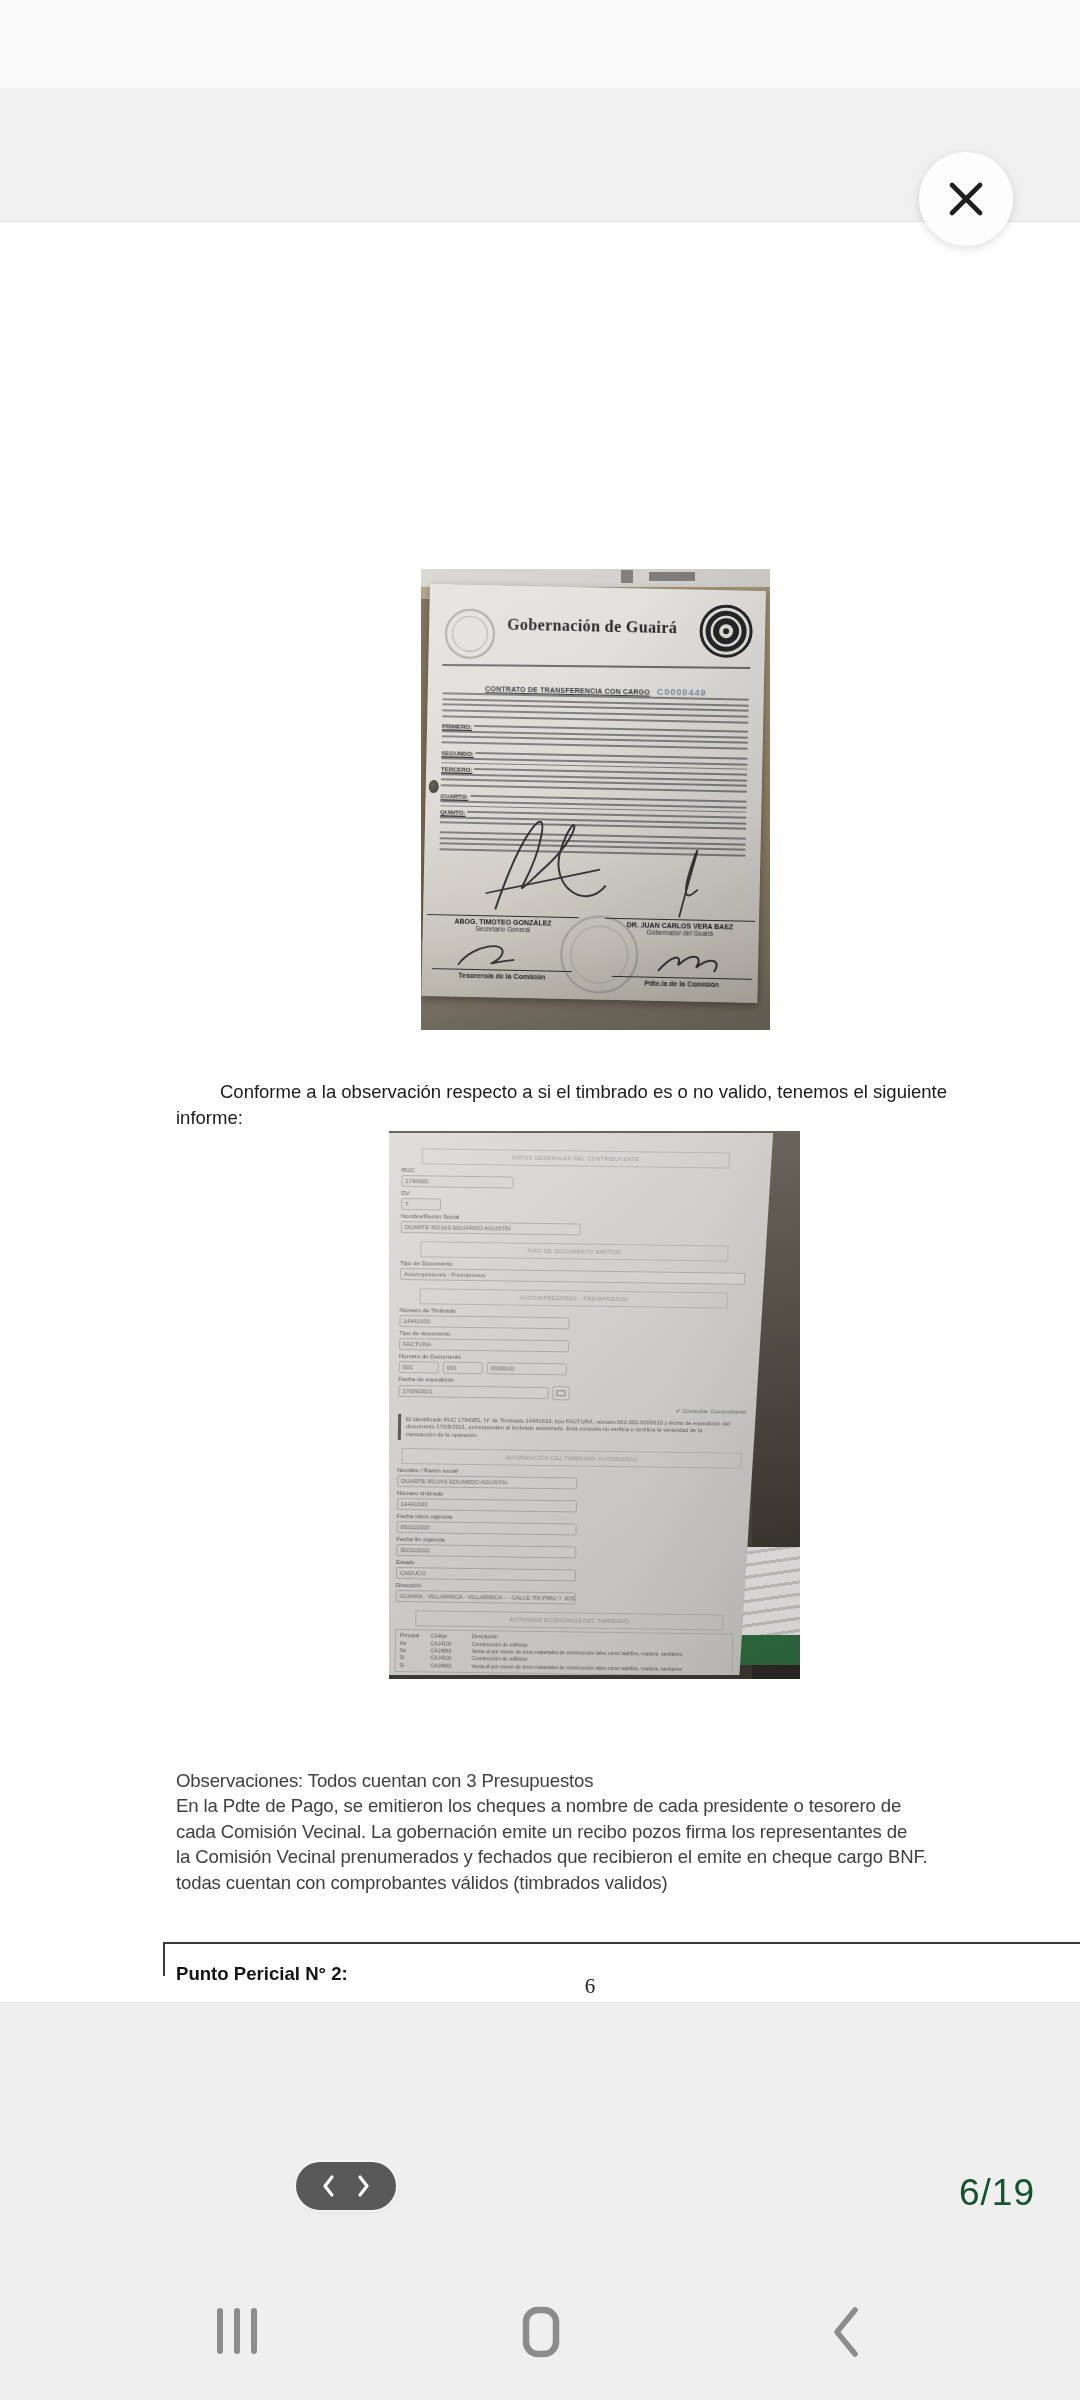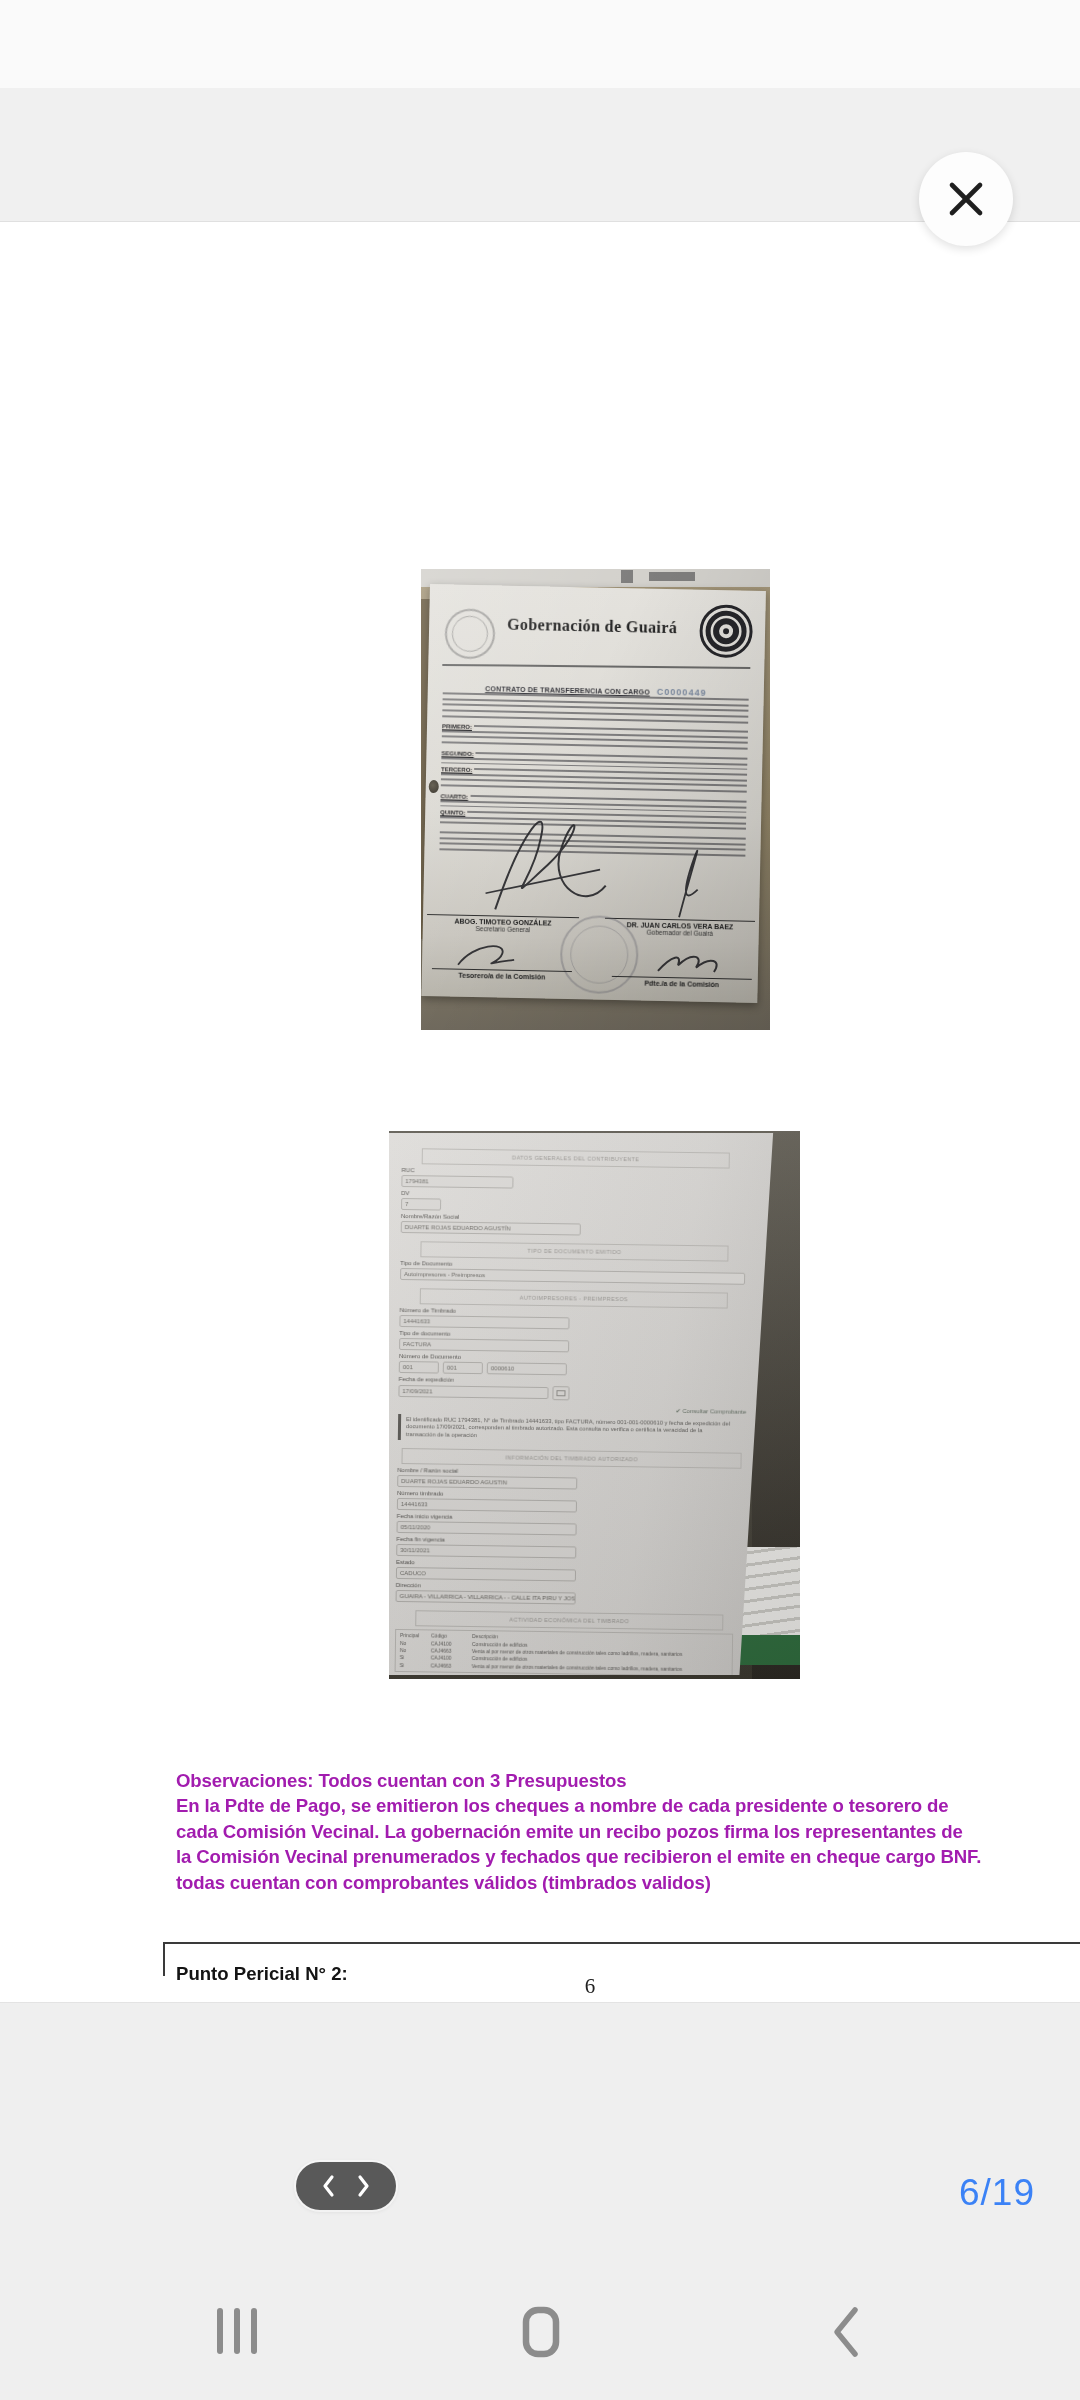--- a/index.html
+++ b/index.html
@@ -13,28 +13,28 @@
 
   .close{position:absolute;left:919px;top:152px;width:94px;height:94px;border-radius:50%;
          background:#fdfdfd;box-shadow:0 3px 10px rgba(0,0,0,.12);border:none;cursor:pointer;
          display:flex;align-items:center;justify-content:center;z-index:9;padding:0}
 
   
   .tx{color:#1b1b1b;font-size:18.5px;line-height:26px}
   .conforme{position:absolute;left:176px;top:857px;width:844px}
   .indent{padding-left:44px}
   .caption{position:absolute;left:176px;top:1486px;width:828px;text-align:center;color:#1b1b1b;font-size:18.5px}
-  .obs{position:absolute;left:176px;top:1546px;width:844px;font-weight:bold;font-size:18.6px;
-       line-height:25.4px;color:#a21caf;letter-spacing:-.15px}
+  .obs{position:absolute;left:176px;top:1546px;width:844px;font-weight:normal;font-size:18.6px;
+       line-height:25.4px;color:#404040;letter-spacing:-.15px}
   .obs div{white-space:nowrap}
   .punto{position:absolute;left:163px;top:1720px;width:995px;height:34px;border:2px solid #3a3a3a;border-bottom:none;
          box-sizing:border-box;padding:19px 0 0 11px;font-weight:bold;font-size:18.6px;color:#141414}
   .pagenum{position:absolute;left:176px;top:1752px;width:828px;text-align:center;
            font-family:"Liberation Serif",serif;font-size:21px;color:#222}
-  .indicator{position:absolute;right:45px;top:1950px;font-size:37px;color:#3b82f6;letter-spacing:1px}
+  .indicator{position:absolute;right:45px;top:1950px;font-size:37px;color:#14532d;letter-spacing:1px}
 
   
   .photo1{position:absolute;left:421px;top:347px;width:349px;height:461px;overflow:hidden;
           background:linear-gradient(180deg,#a89a7d 0%,#948769 55%,#6f695d 100%)}
   .p1-topsheet{position:absolute;left:0;top:0;width:349px;height:18px;background:#d3d1cc}
   .p1-mark{position:absolute;background:#3c3c3e;opacity:.55;filter:blur(.6px)}
   .p1-mark.a{left:200px;top:1px;width:12px;height:13px}
   .p1-mark.b{left:228px;top:3px;width:46px;height:9px}
   .p1-tri{position:absolute;left:0;top:34px;width:48px;height:190px;background:#7b6a4c;
           clip-path:polygon(0 0,100% 40%,0 100%)}
@@ -200,20 +200,24 @@
           <div class="nm">Tesorero/a de la Comisión</div>
         </div>
         <div class="sigblock" style="left:190px;top:388px;width:140px">
           <div class="nm">Pdte./a de la Comisión</div>
         </div>
         <div class="p1-hole"></div>
       </div>
       <div class="p1-light"></div>
     </div>
 
+    <div class="conforme tx">
+      <div class="indent">Conforme a la observación respecto a si el timbrado es o no valido, tenemos el siguiente</div>
+      <div>informe:</div>
+    </div>
 
     <div class="photo2">
       <div class="p2-dark"></div>
       <div class="p2-books"></div>
       <div class="p2-green"></div>
 
       <div class="p2-paper">
         <div class="p2-form">
 
           <div class="fsec">DATOS GENERALES DEL CONTRIBUYENTE</div>

